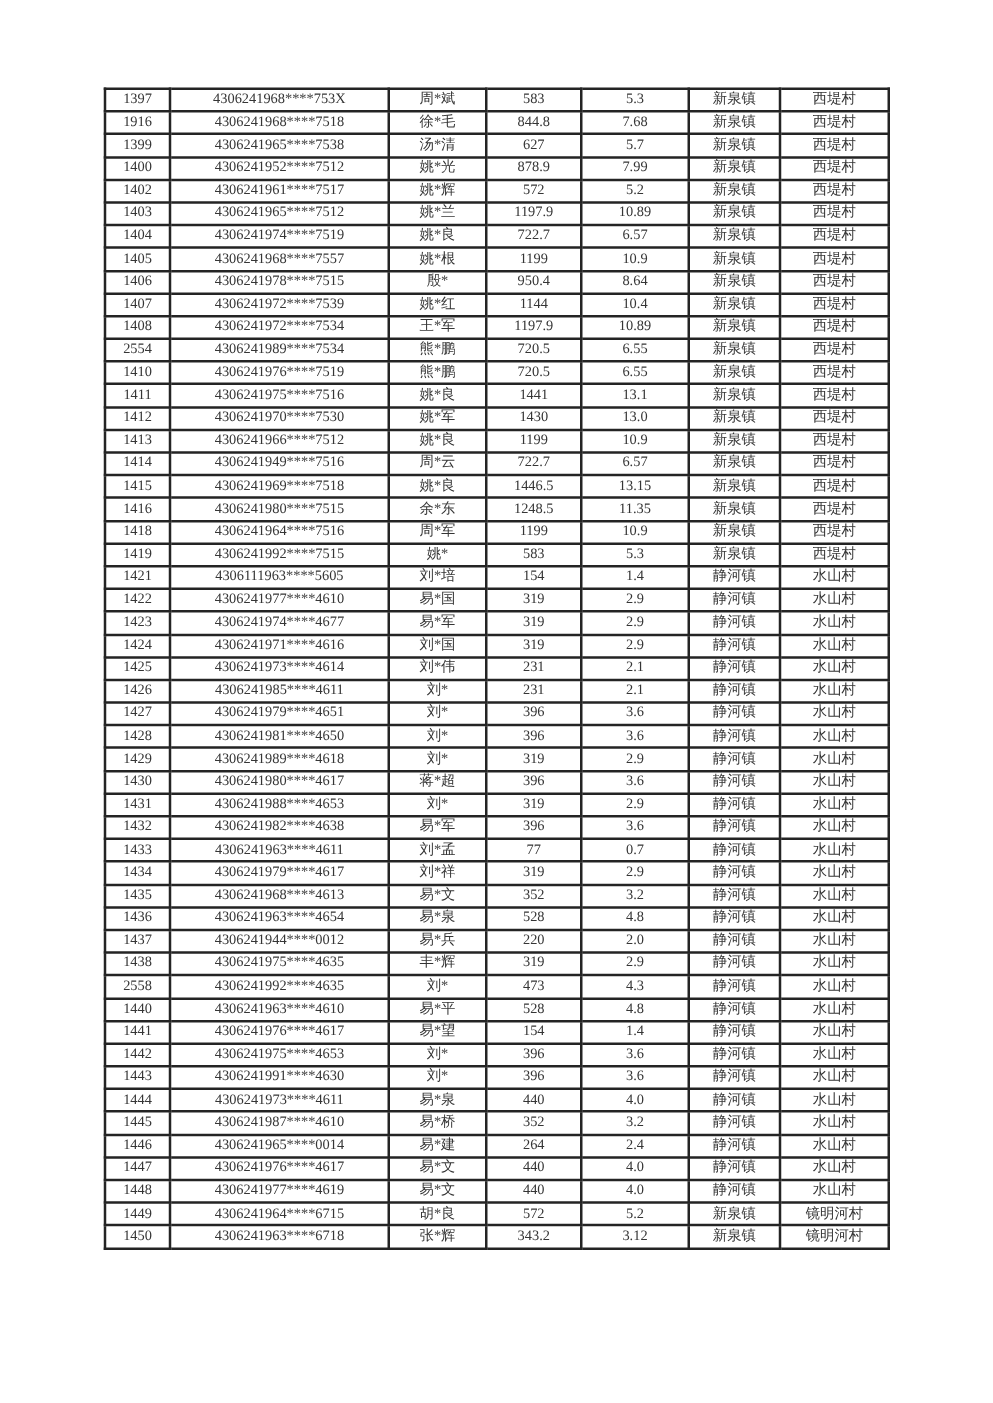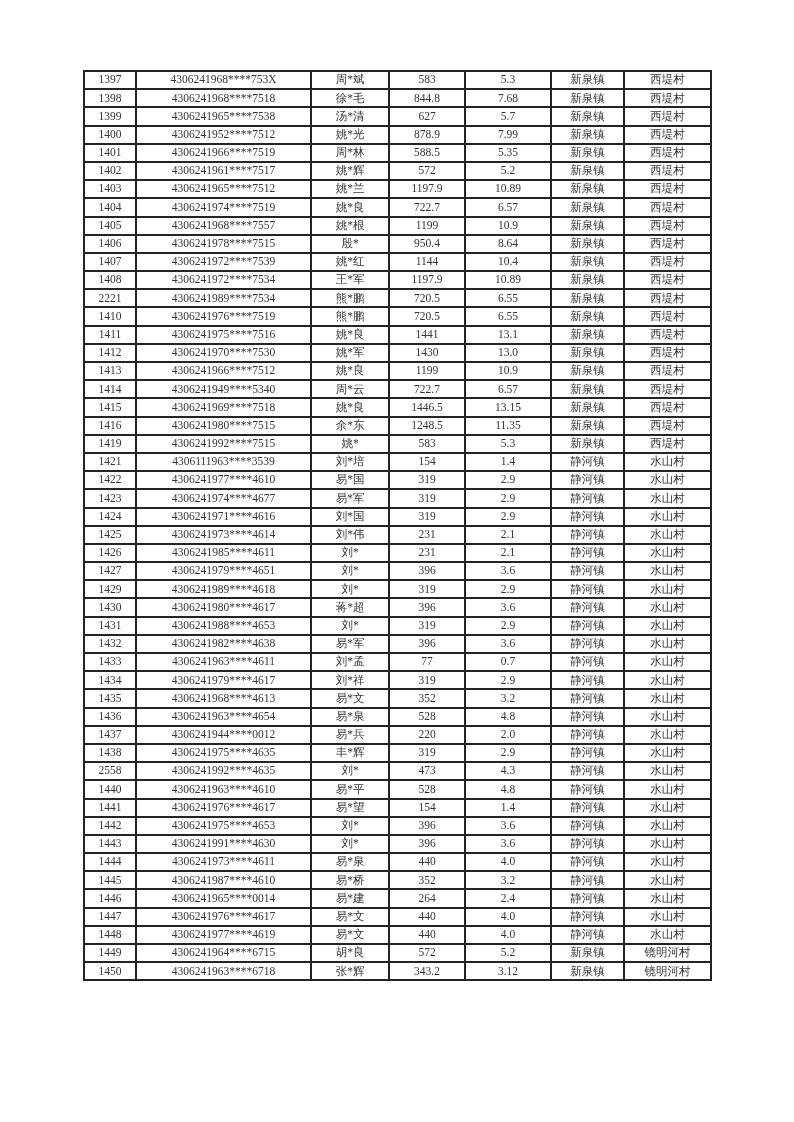--- a/index.html
+++ b/index.html
@@ -61,21 +61,21 @@
         <tr>
           <td>1397</td>
           <td>4306241968****753X</td>
           <td>周*斌</td>
           <td>583</td>
           <td>5.3</td>
           <td>新泉镇</td>
           <td>西堤村</td>
         </tr>
         <tr>
-          <td>1398</td>
+          <td>1916</td>
           <td>4306241968****7518</td>
           <td>徐*毛</td>
           <td>844.8</td>
           <td>7.68</td>
           <td>新泉镇</td>
           <td>西堤村</td>
         </tr>
         <tr>
           <td>1399</td>
           <td>4306241965****7538</td>
@@ -88,29 +88,20 @@
         <tr>
           <td>1400</td>
           <td>4306241952****7512</td>
           <td>姚*光</td>
           <td>878.9</td>
           <td>7.99</td>
           <td>新泉镇</td>
           <td>西堤村</td>
         </tr>
         <tr>
-          <td>1401</td>
-          <td>4306241966****7519</td>
-          <td>周*林</td>
-          <td>588.5</td>
-          <td>5.35</td>
-          <td>新泉镇</td>
-          <td>西堤村</td>
-        </tr>
-        <tr>
           <td>1402</td>
           <td>4306241961****7517</td>
           <td>姚*辉</td>
           <td>572</td>
           <td>5.2</td>
           <td>新泉镇</td>
           <td>西堤村</td>
         </tr>
         <tr>
           <td>1403</td>
@@ -160,21 +151,21 @@
         <tr>
           <td>1408</td>
           <td>4306241972****7534</td>
           <td>王*军</td>
           <td>1197.9</td>
           <td>10.89</td>
           <td>新泉镇</td>
           <td>西堤村</td>
         </tr>
         <tr>
-          <td>2221</td>
+          <td>2554</td>
           <td>4306241989****7534</td>
           <td>熊*鹏</td>
           <td>720.5</td>
           <td>6.55</td>
           <td>新泉镇</td>
           <td>西堤村</td>
         </tr>
         <tr>
           <td>1410</td>
           <td>4306241976****7519</td>
@@ -206,21 +197,21 @@
           <td>1413</td>
           <td>4306241966****7512</td>
           <td>姚*良</td>
           <td>1199</td>
           <td>10.9</td>
           <td>新泉镇</td>
           <td>西堤村</td>
         </tr>
         <tr>
           <td>1414</td>
-          <td>4306241949****5340</td>
+          <td>4306241949****7516</td>
           <td>周*云</td>
           <td>722.7</td>
           <td>6.57</td>
           <td>新泉镇</td>
           <td>西堤村</td>
         </tr>
         <tr>
           <td>1415</td>
           <td>4306241969****7518</td>
           <td>姚*良</td>
@@ -232,31 +223,40 @@
         <tr>
           <td>1416</td>
           <td>4306241980****7515</td>
           <td>余*东</td>
           <td>1248.5</td>
           <td>11.35</td>
           <td>新泉镇</td>
           <td>西堤村</td>
         </tr>
         <tr>
+          <td>1418</td>
+          <td>4306241964****7516</td>
+          <td>周*军</td>
+          <td>1199</td>
+          <td>10.9</td>
+          <td>新泉镇</td>
+          <td>西堤村</td>
+        </tr>
+        <tr>
           <td>1419</td>
           <td>4306241992****7515</td>
           <td>姚*</td>
           <td>583</td>
           <td>5.3</td>
           <td>新泉镇</td>
           <td>西堤村</td>
         </tr>
         <tr>
           <td>1421</td>
-          <td>4306111963****3539</td>
+          <td>4306111963****5605</td>
           <td>刘*培</td>
           <td>154</td>
           <td>1.4</td>
           <td>静河镇</td>
           <td>水山村</td>
         </tr>
         <tr>
           <td>1422</td>
           <td>4306241977****4610</td>
           <td>易*国</td>
@@ -304,20 +304,29 @@
         <tr>
           <td>1427</td>
           <td>4306241979****4651</td>
           <td>刘*</td>
           <td>396</td>
           <td>3.6</td>
           <td>静河镇</td>
           <td>水山村</td>
         </tr>
         <tr>
+          <td>1428</td>
+          <td>4306241981****4650</td>
+          <td>刘*</td>
+          <td>396</td>
+          <td>3.6</td>
+          <td>静河镇</td>
+          <td>水山村</td>
+        </tr>
+        <tr>
           <td>1429</td>
           <td>4306241989****4618</td>
           <td>刘*</td>
           <td>319</td>
           <td>2.9</td>
           <td>静河镇</td>
           <td>水山村</td>
         </tr>
         <tr>
           <td>1430</td>

